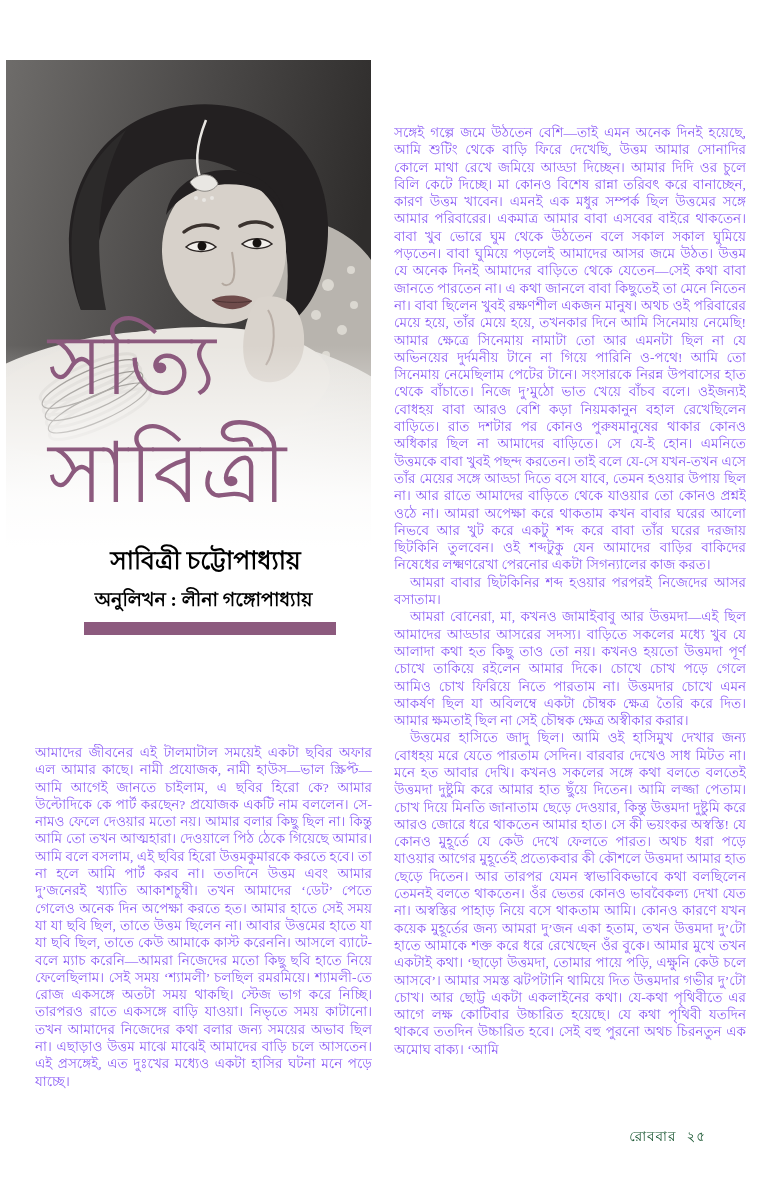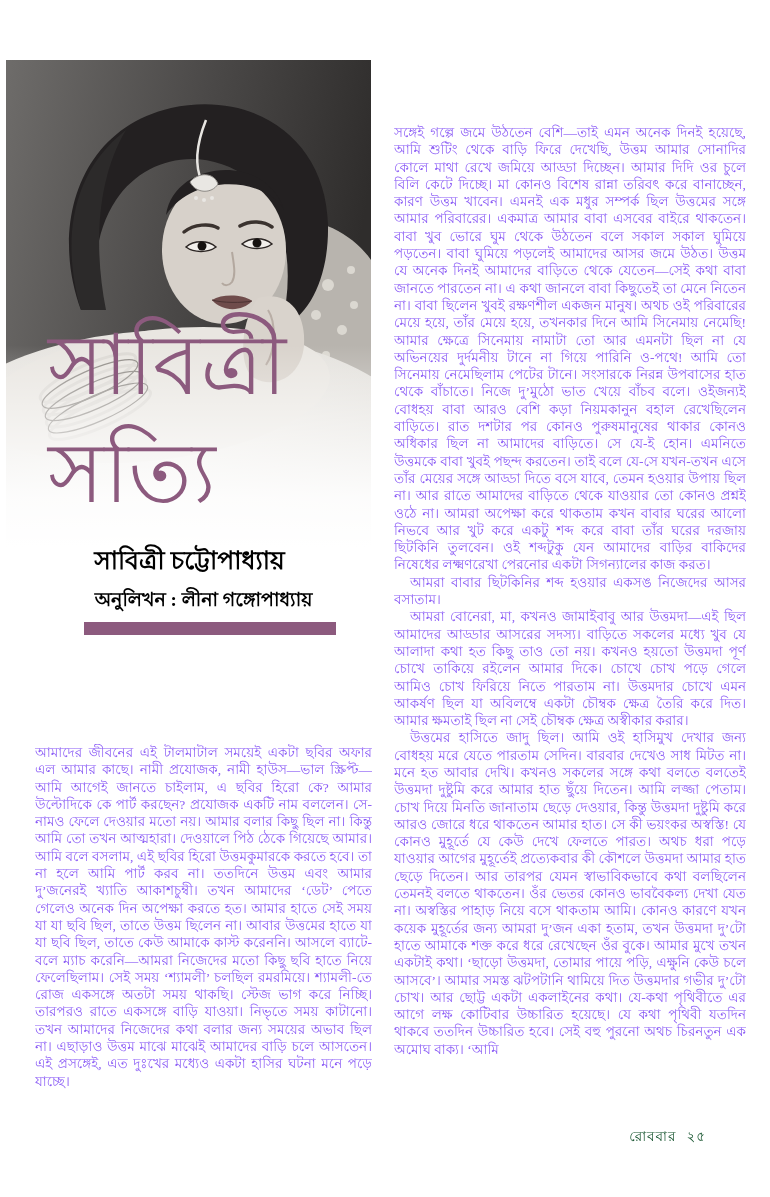--- a/index.html
+++ b/index.html
@@ -26,21 +26,21 @@
     width: 330px;
     color: #8c5a7e;
     font-size: 84px;
     line-height: 108px;
     font-weight: 500;
     letter-spacing: 1px;
   }
   .title .tline { display: block; }
   .author {
     position: absolute;
-    left: 21px; top: 541px;
+    left: 37px; top: 541px;
     width: 337px;
     text-align: center;
     font-size: 25px;
     font-weight: 700;
     color: #000;
   }
   .byline {
     position: absolute;
     left: 35px; top: 585px;
     width: 337px;
@@ -168,38 +168,38 @@
         <ellipse cx="84" cy="324" rx="52" ry="13" transform="rotate(-24 84 324)"></ellipse>
         <ellipse cx="88" cy="336" rx="53" ry="13" transform="rotate(-24 88 336)"></ellipse>
         <ellipse cx="92" cy="348" rx="54" ry="13" transform="rotate(-24 92 348)"></ellipse>
       </g>
 
       <rect x="0" y="285" width="365" height="203" fill="url(#fadeGrad)"></rect>
     </svg>
   </div>
 
   <div class="title">
+    <span class="tline">সত্যি</span>
     <span class="tline">সাবিত্রী</span>
-    <span class="tline">সত্যি</span>
   </div>
 
   <div class="author">সাবিত্রী চট্টোপাধ্যায়</div>
 
   <div class="byline">অনুলিখন : লীনা গঙ্গোপাধ্যায়</div>
 
   <div class="accent-bar"></div>
 
 
   <div class="col col-left">
     <p>আমাদের জীবনের এই টালমাটাল সময়েই একটা ছবির অফার এল আমার কাছে। নামী প্রযোজক, নামী হাউস—ভাল স্ক্রিপ্ট—আমি আগেই জানতে চাইলাম, এ ছবির হিরো কে? আমার উল্টোদিকে কে পার্ট করছেন? প্রযোজক একটি নাম বললেন। সে-নামও ফেলে দেওয়ার মতো নয়। আমার বলার কিছু ছিল না। কিন্তু আমি তো তখন আত্মহারা। দেওয়ালে পিঠ ঠেকে গিয়েছে আমার। আমি বলে বসলাম, এই ছবির হিরো উত্তমকুমারকে করতে হবে। তা না হলে আমি পার্ট করব না। ততদিনে উত্তম এবং আমার দু’জনেরই খ্যাতি আকাশচুম্বী। তখন আমাদের ‘ডেট’ পেতে গেলেও অনেক দিন অপেক্ষা করতে হত। আমার হাতে সেই সময় যা যা ছবি ছিল, তাতে উত্তম ছিলেন না। আবার উত্তমের হাতে যা যা ছবি ছিল, তাতে কেউ আমাকে কাস্ট করেননি। আসলে ব্যাটে-বলে ম্যাচ করেনি—আমরা নিজেদের মতো কিছু ছবি হাতে নিয়ে ফেলেছিলাম। সেই সময় ‘শ্যামলী’ চলছিল রমরমিয়ে। শ্যামলী-তে রোজ একসঙ্গে অতটা সময় থাকছি। স্টেজ ভাগ করে নিচ্ছি। তারপরও রাতে একসঙ্গে বাড়ি যাওয়া। নিভৃতে সময় কাটানো। তখন আমাদের নিজেদের কথা বলার জন্য সময়ের অভাব ছিল না। এছাড়াও উত্তম মাঝে মাঝেই আমাদের বাড়ি চলে আসতেন। এই প্রসঙ্গেই, এত দুঃখের মধ্যেও একটা হাসির ঘটনা মনে পড়ে যাচ্ছে।</p>
   </div>
 
   <div class="col col-right">
     <p>সঙ্গেই গল্পে জমে উঠতেন বেশি—তাই এমন অনেক দিনই হয়েছে, আমি শুটিং থেকে বাড়ি ফিরে দেখেছি, উত্তম আমার সোনাদির কোলে মাথা রেখে জমিয়ে আড্ডা দিচ্ছেন। আমার দিদি ওর চুলে বিলি কেটে দিচ্ছে। মা কোনও বিশেষ রান্না তরিবৎ করে বানাচ্ছেন, কারণ উত্তম খাবেন। এমনই এক মধুর সম্পর্ক ছিল উত্তমের সঙ্গে আমার পরিবারের। একমাত্র আমার বাবা এসবের বাইরে থাকতেন। বাবা খুব ভোরে ঘুম থেকে উঠতেন বলে সকাল সকাল ঘুমিয়ে পড়তেন। বাবা ঘুমিয়ে পড়লেই আমাদের আসর জমে উঠত। উত্তম যে অনেক দিনই আমাদের বাড়িতে থেকে যেতেন—সেই কথা বাবা জানতে পারতেন না। এ কথা জানলে বাবা কিছুতেই তা মেনে নিতেন না। বাবা ছিলেন খুবই রক্ষণশীল একজন মানুষ। অথচ ওই পরিবারের মেয়ে হয়ে, তাঁর মেয়ে হয়ে, তখনকার দিনে আমি সিনেমায় নেমেছি! আমার ক্ষেত্রে সিনেমায় নামাটা তো আর এমনটা ছিল না যে অভিনয়ের দুর্দমনীয় টানে না গিয়ে পারিনি ও-পথে! আমি তো সিনেমায় নেমেছিলাম পেটের টানে। সংসারকে নিরন্ন উপবাসের হাত থেকে বাঁচাতে। নিজে দু’মুঠো ভাত খেয়ে বাঁচব বলে। ওইজন্যই বোধহয় বাবা আরও বেশি কড়া নিয়মকানুন বহাল রেখেছিলেন বাড়িতে। রাত দশটার পর কোনও পুরুষমানুষের থাকার কোনও অধিকার ছিল না আমাদের বাড়িতে। সে যে-ই হোন। এমনিতে উত্তমকে বাবা খুবই পছন্দ করতেন। তাই বলে যে-সে যখন-তখন এসে তাঁর মেয়ের সঙ্গে আড্ডা দিতে বসে যাবে, তেমন হওয়ার উপায় ছিল না। আর রাতে আমাদের বাড়িতে থেকে যাওয়ার তো কোনও প্রশ্নই ওঠে না। আমরা অপেক্ষা করে থাকতাম কখন বাবার ঘরের আলো নিভবে আর খুট করে একটু শব্দ করে বাবা তাঁর ঘরের দরজায় ছিটকিনি তুলবেন। ওই শব্দটুকু যেন আমাদের বাড়ির বাকিদের নিষেধের লক্ষ্মণরেখা পেরনোর একটা সিগন্যালের কাজ করত।</p>
-    <p class="indent">আমরা বাবার ছিটকিনির শব্দ হওয়ার একসঙ নিজেদের আসর বসাতাম।</p>
+    <p class="indent">আমরা বাবার ছিটকিনির শব্দ হওয়ার পরপরই নিজেদের আসর বসাতাম।</p>
     <p class="indent">আমরা বোনেরা, মা, কখনও জামাইবাবু আর উত্তমদা—এই ছিল আমাদের আড্ডার আসরের সদস্য। বাড়িতে সকলের মধ্যে খুব যে আলাদা কথা হত কিছু তাও তো নয়। কখনও হয়তো উত্তমদা পূর্ণ চোখে তাকিয়ে রইলেন আমার দিকে। চোখে চোখ পড়ে গেলে আমিও চোখ ফিরিয়ে নিতে পারতাম না। উত্তমদার চোখে এমন আকর্ষণ ছিল যা অবিলম্বে একটা চৌম্বক ক্ষেত্র তৈরি করে দিত। আমার ক্ষমতাই ছিল না সেই চৌম্বক ক্ষেত্র অস্বীকার করার।</p>
     <p class="indent">উত্তমের হাসিতে জাদু ছিল। আমি ওই হাসিমুখ দেখার জন্য বোধহয় মরে যেতে পারতাম সেদিন। বারবার দেখেও সাধ মিটত না। মনে হত আবার দেখি। কখনও সকলের সঙ্গে কথা বলতে বলতেই উত্তমদা দুষ্টুমি করে আমার হাত ছুঁয়ে দিতেন। আমি লজ্জা পেতাম। চোখ দিয়ে মিনতি জানাতাম ছেড়ে দেওয়ার, কিন্তু উত্তমদা দুষ্টুমি করে আরও জোরে ধরে থাকতেন আমার হাত। সে কী ভয়ংকর অস্বস্তি! যে কোনও মুহূর্তে যে কেউ দেখে ফেলতে পারত। অথচ ধরা পড়ে যাওয়ার আগের মুহূর্তেই প্রত্যেকবার কী কৌশলে উত্তমদা আমার হাত ছেড়ে দিতেন। আর তারপর যেমন স্বাভাবিকভাবে কথা বলছিলেন তেমনই বলতে থাকতেন। ওঁর ভেতর কোনও ভাববৈকল্য দেখা যেত না। অস্বস্তির পাহাড় নিয়ে বসে থাকতাম আমি। কোনও কারণে যখন কয়েক মুহূর্তের জন্য আমরা দু’জন একা হতাম, তখন উত্তমদা দু’টো হাতে আমাকে শক্ত করে ধরে রেখেছেন ওঁর বুকে। আমার মুখে তখন একটাই কথা। ‘ছাড়ো উত্তমদা, তোমার পায়ে পড়ি, এক্ষুনি কেউ চলে আসবে’। আমার সমস্ত ঝটপটানি থামিয়ে দিত উত্তমদার গভীর দু’টো চোখ। আর ছোট্ট একটা একলাইনের কথা। যে-কথা পৃথিবীতে এর আগে লক্ষ কোটিবার উচ্চারিত হয়েছে। যে কথা পৃথিবী যতদিন থাকবে ততদিন উচ্চারিত হবে। সেই বহু পুরনো অথচ চিরনতুন এক অমোঘ বাক্য। ‘আমি</p>
   </div>
 
   <div class="page-footer">
     <span>রোববার</span><span class="pgnum">২৫</span>
   </div>
 
 </div>
 

